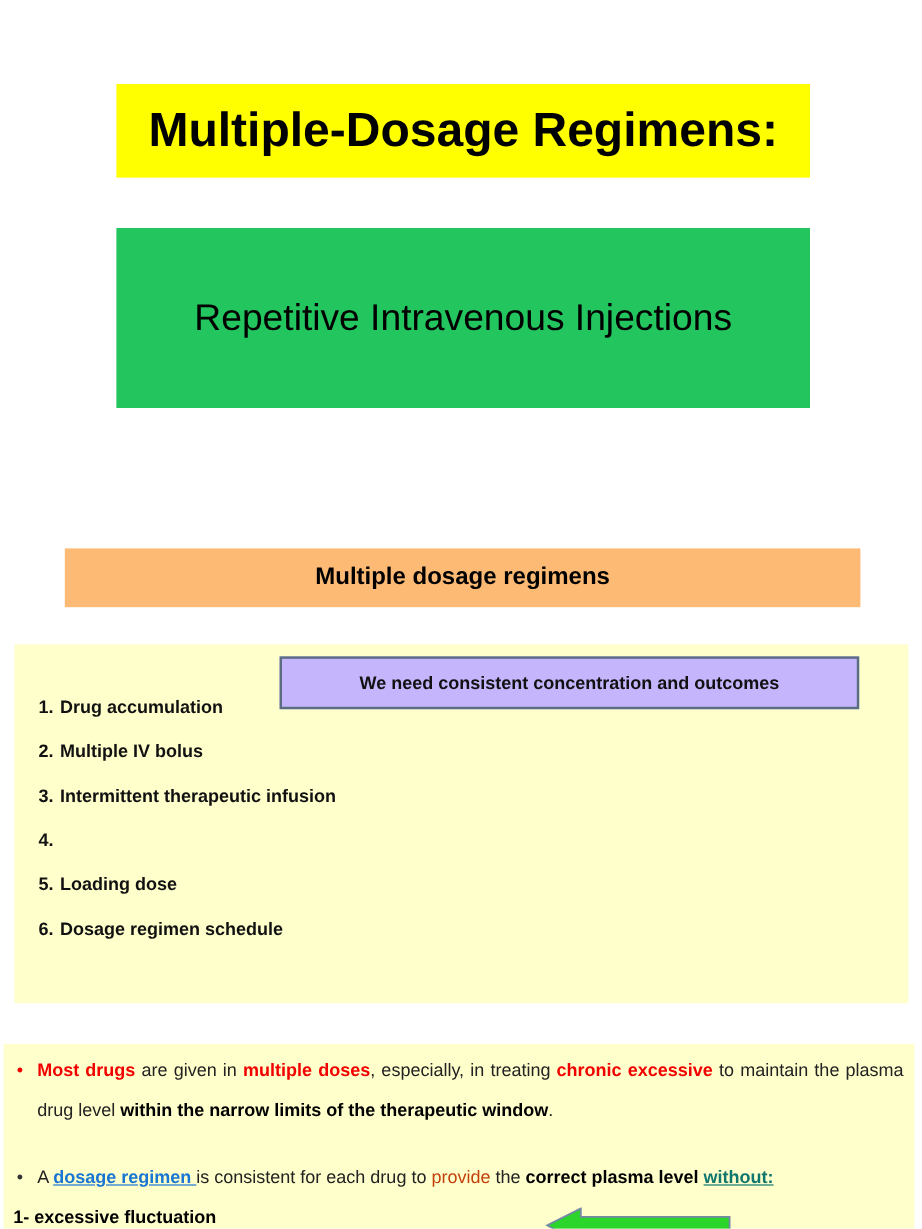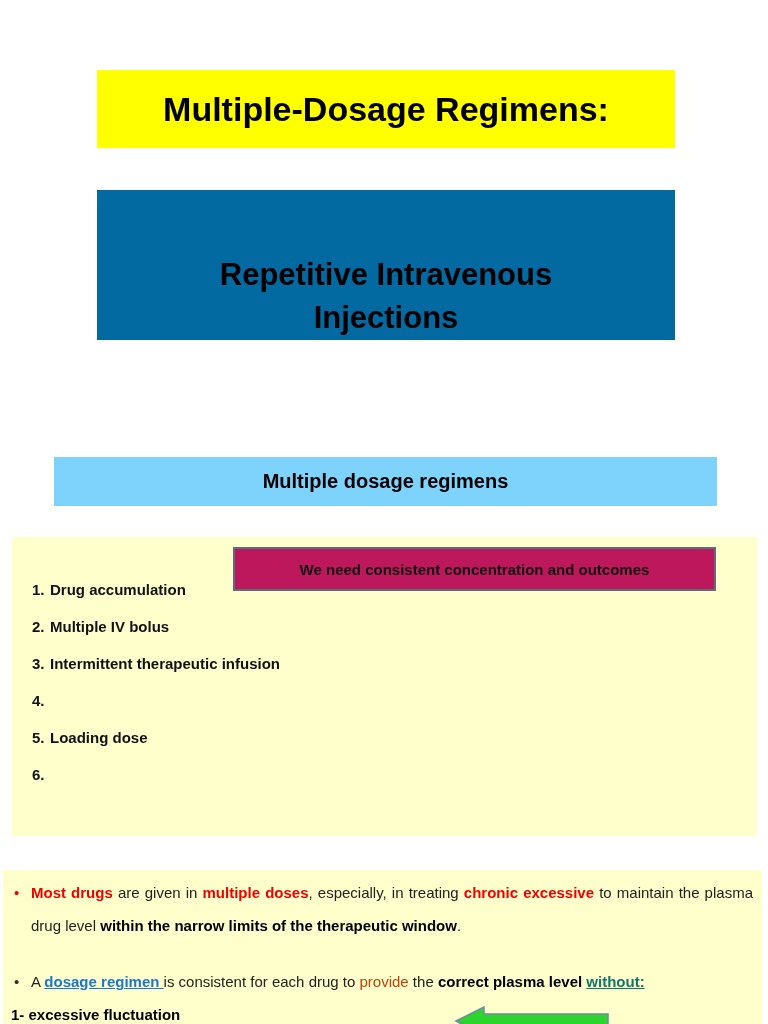--- a/index.html
+++ b/index.html
@@ -4,41 +4,41 @@
 <style>
   html,body{margin:0;padding:0;background:#fff;}
   #page{
     position:relative;width:768px;height:1024px;overflow:hidden;
     background:#ffffff;font-family:"Liberation Sans",sans-serif;color:#111;
   }
   
   .banner-yellow{
     position:absolute;left:97px;top:70px;width:578px;height:78px;
     background:#ffff00;display:flex;align-items:center;justify-content:center;
-    font-size:34px;font-weight:bold;color:#000;letter-spacing:0px;
+    font-size:40px;font-weight:bold;color:#000;letter-spacing:0px;
   }
   .box-pink-title{
     position:absolute;left:97px;top:190px;width:578px;height:150px;
-    background:#0369a1;display:flex;align-items:flex-end;justify-content:center;
-    text-align:center;font-size:31px;font-weight:bold;color:#000;
+    background:#22c55e;display:flex;align-items:center;justify-content:center;
+    text-align:center;font-size:31px;font-weight:normal;color:#000;
     padding:0 60px;box-sizing:border-box;line-height:1.38;
   }
   .banner-pink{
     position:absolute;left:54px;top:457px;width:663px;height:49px;
-    background:#7dd3fc;display:flex;align-items:center;justify-content:center;
+    background:#fdba74;display:flex;align-items:center;justify-content:center;
     font-size:20px;font-weight:bold;color:#000;
   }
   
   .panel-topics{
     position:absolute;left:12px;top:537px;width:745px;height:299px;
     background:#ffffcc;
   }
   .note-box{
     position:absolute;left:221px;top:10px;width:479px;height:40px;
-    background:#be185d;border:2px solid #5a6e80;
+    background:#c4b5fd;border:2px solid #5a6e80;
     display:flex;align-items:center;justify-content:center;
     font-size:15px;font-weight:bold;color:#111;text-align:center;
   }
   .topics-list{
     position:absolute;left:20px;top:44px;margin:0;padding:0;list-style:none;
     font-size:15px;font-weight:bold;color:#111;
   }
   .topics-list li{height:17px;line-height:17px;margin-bottom:20px;display:flex;}
   .topics-list .num{width:18px;flex:0 0 18px;}
   
@@ -97,20 +97,21 @@
         </li>
       <li>
           <span class="num">4.</span>
         </li>
       <li>
           <span class="num">5.</span>
           <span>Loading dose</span>
         </li>
       <li>
           <span class="num">6.</span>
+          <span>Dosage regimen schedule</span>
         </li>
     </ul>
   </div>
 
   <div class="panel-body">
 
     <p class="para p1"><span class="bullet red">•</span><span class="rb">Most drugs</span><span> are given in </span><span class="rb">multiple doses</span><span>, especially, in treating </span><span class="rb">chronic excessive</span><span> to maintain the plasma drug level </span><span class="bb">within the narrow limits of the therapeutic window</span><span>.</span></p>
 
     <p class="para p2"><span class="bullet dark">•</span><span>A </span><span class="bbu">dosage regimen </span><span>is consistent for each drug to </span><span class="b">provide</span><span> the </span><span class="bb">correct plasma level</span><span> </span><span class="bu">without:</span></p>
 

